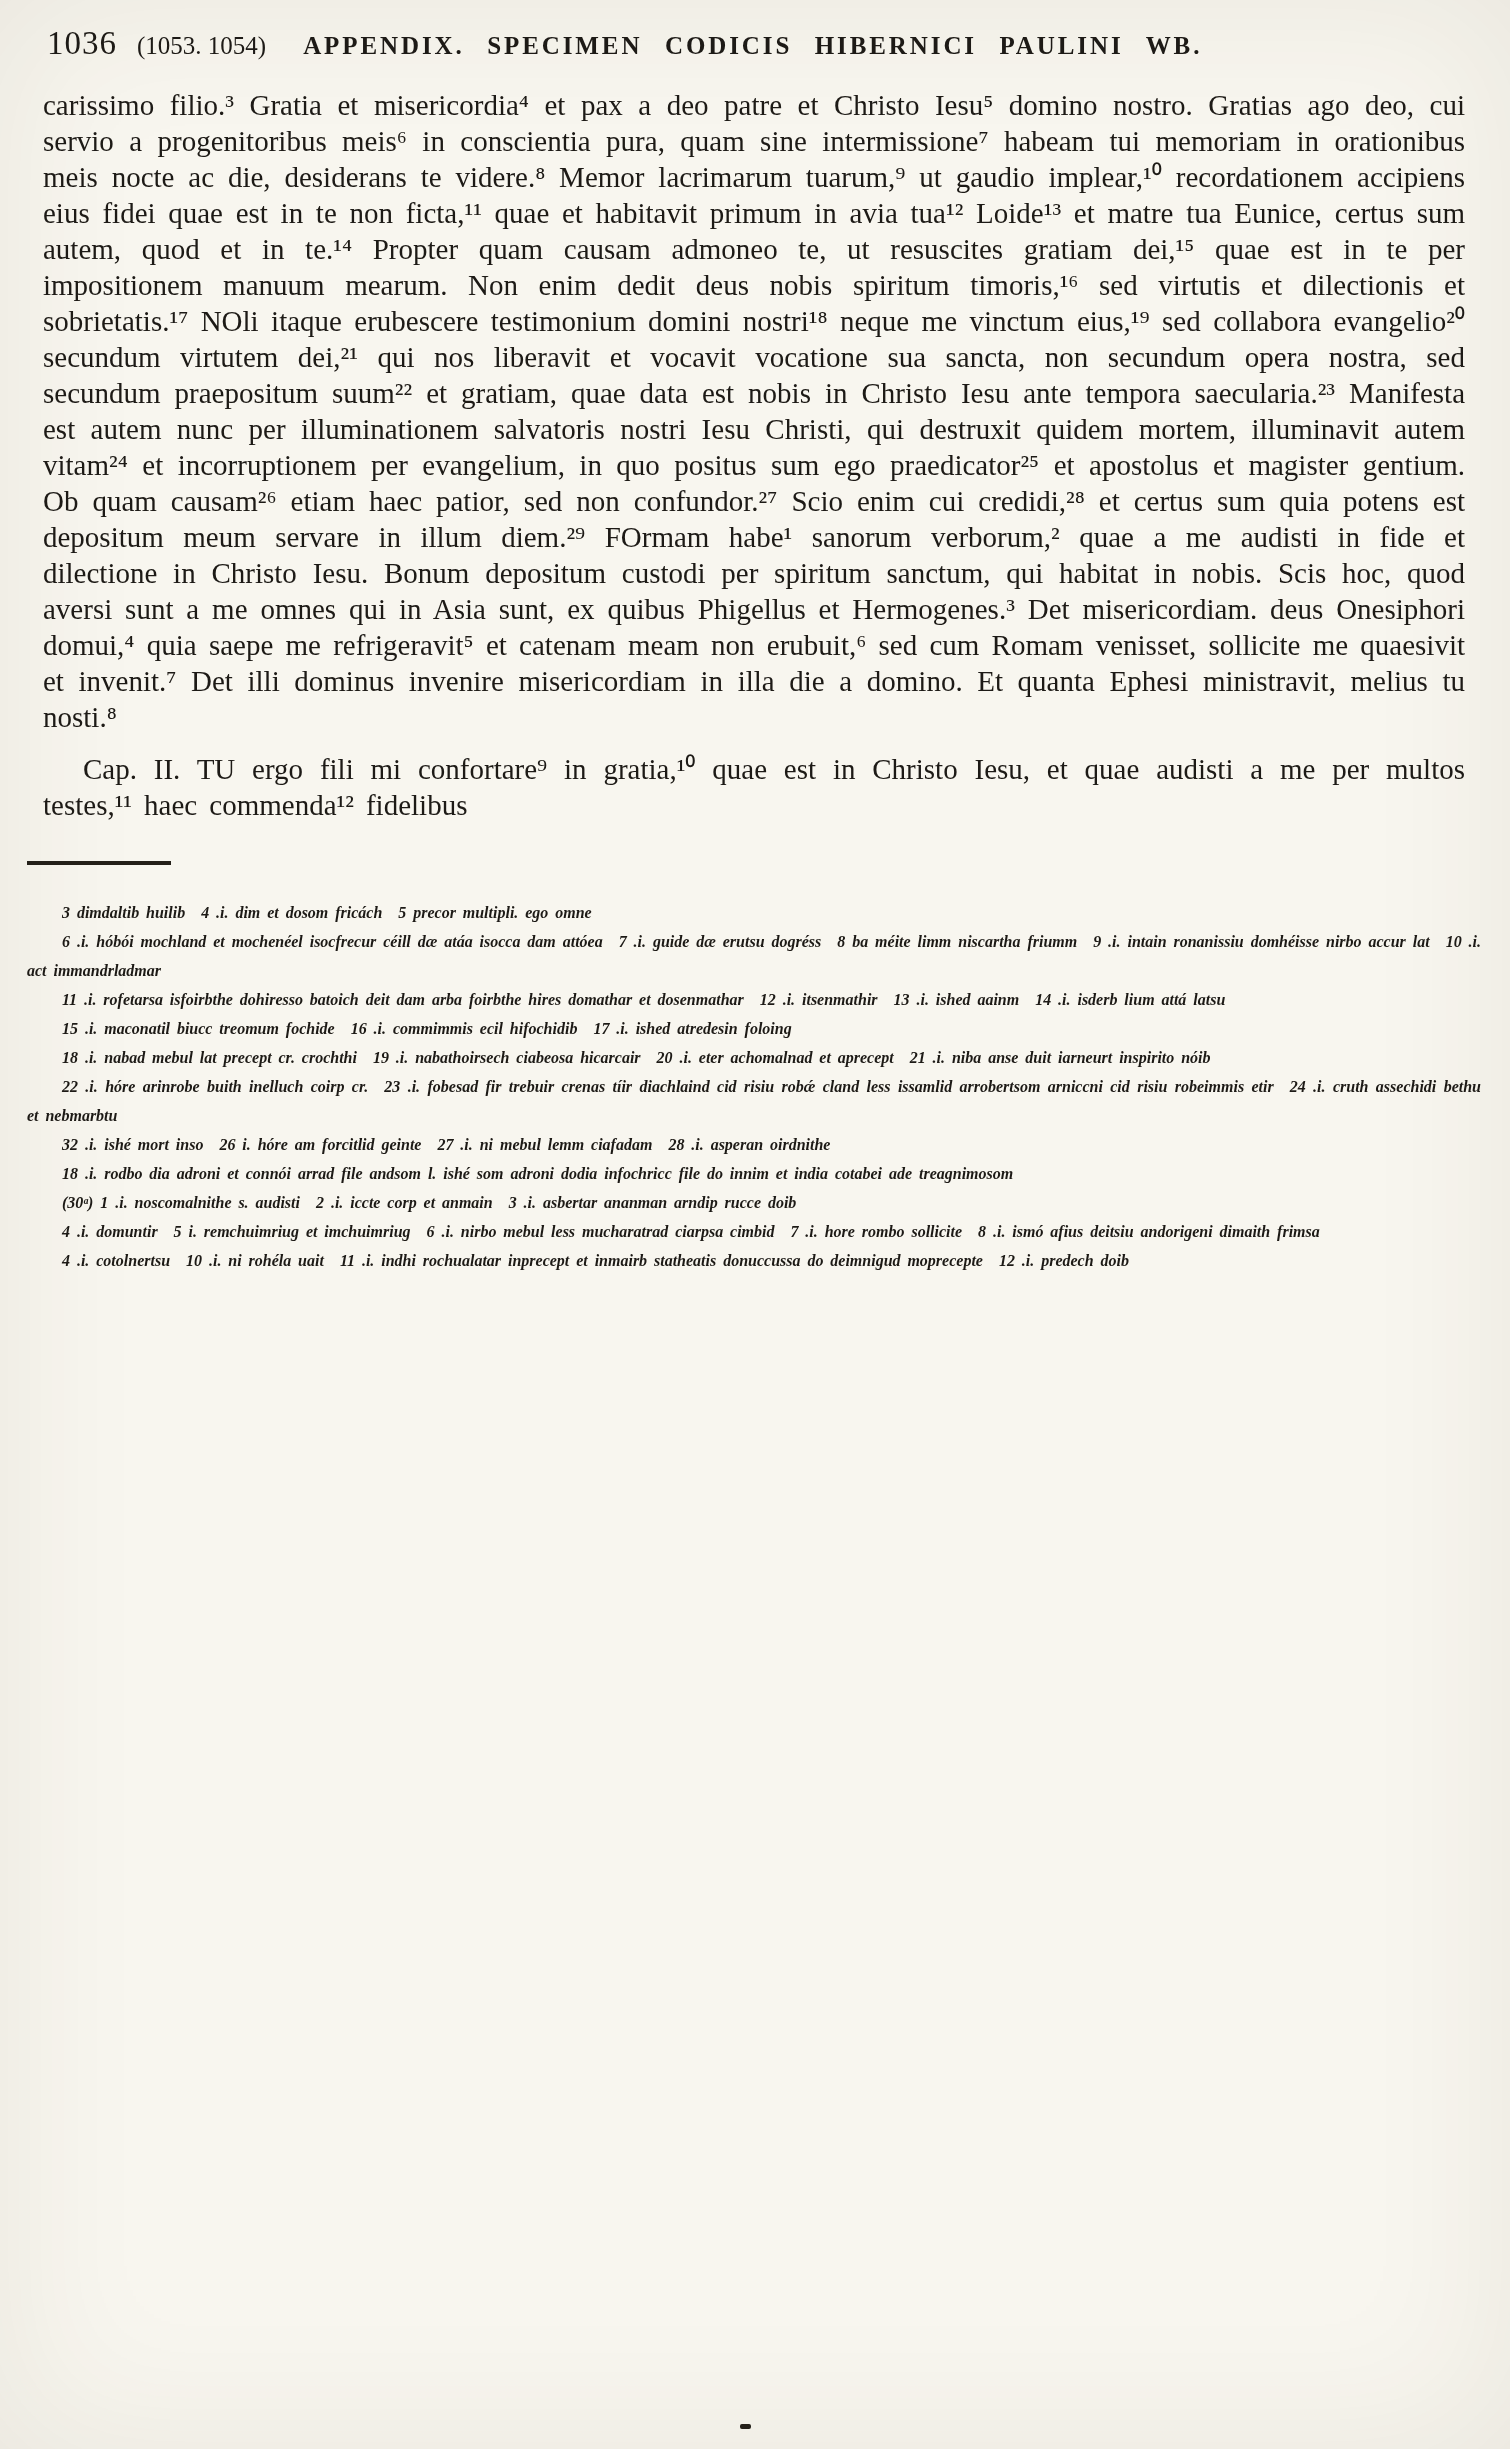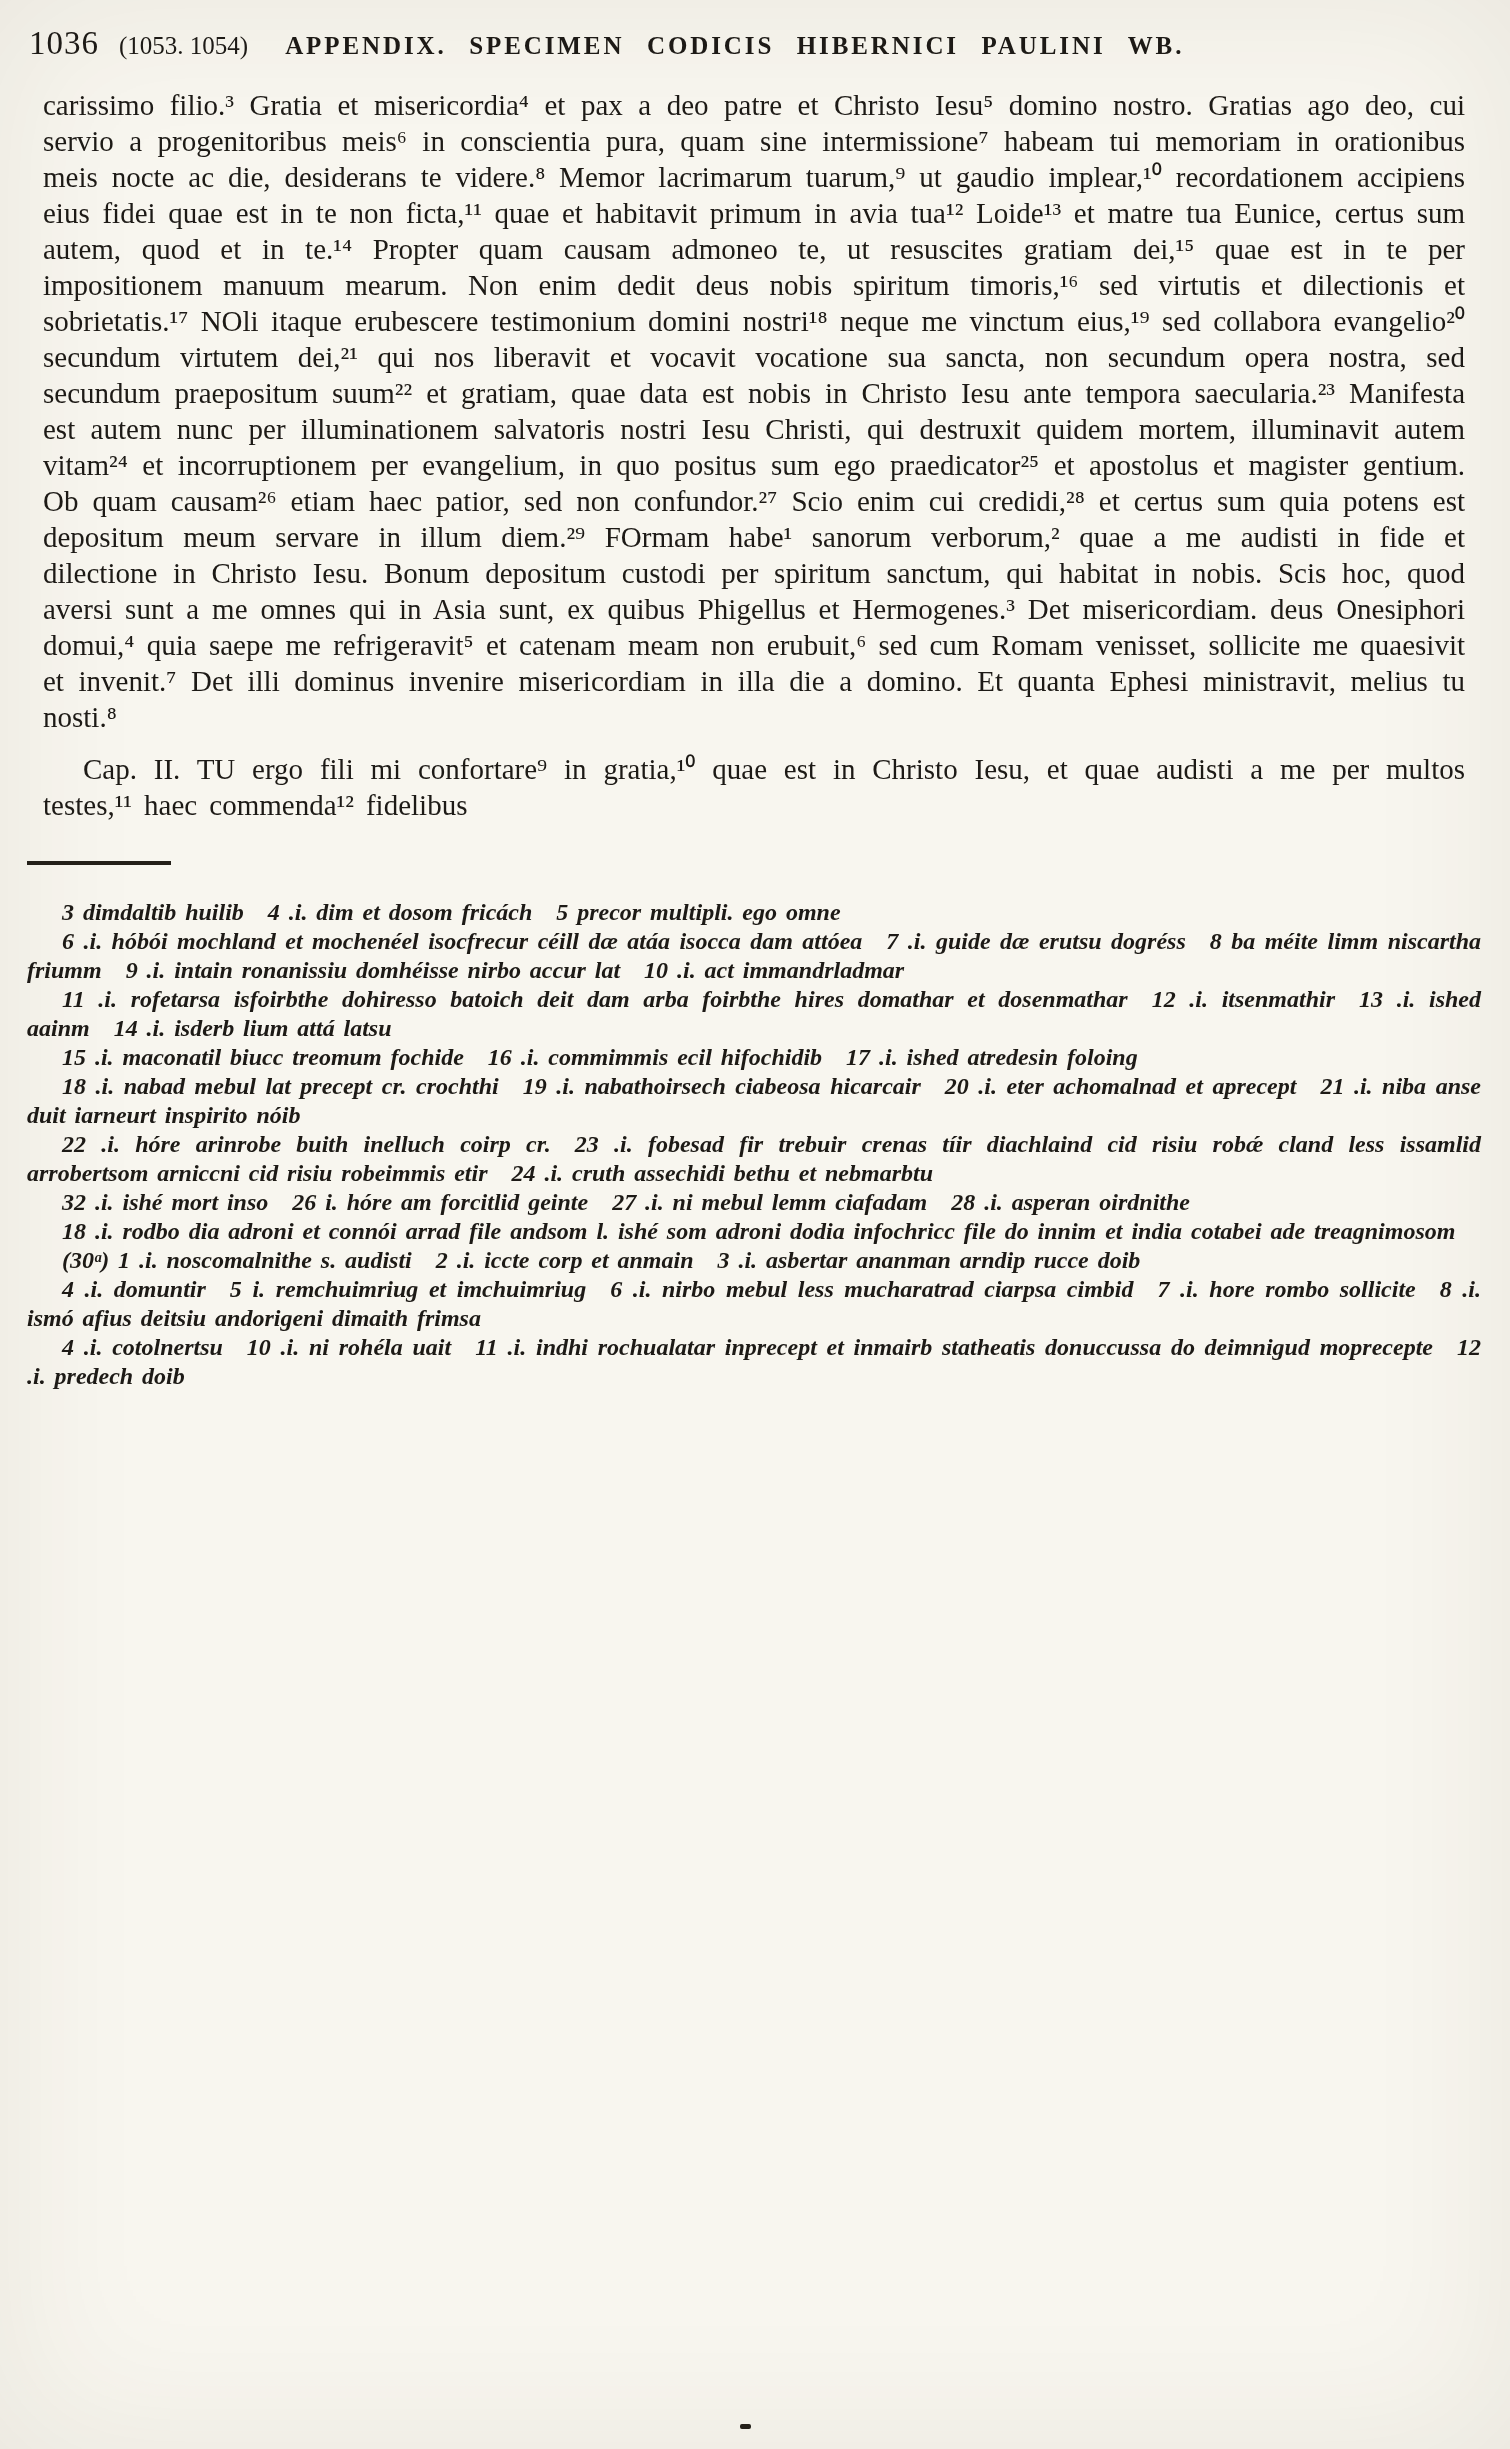--- a/index.html
+++ b/index.html
@@ -11,21 +11,21 @@
     background: #f8f6ef;
     color: #1d1a16;
     font-family: "Liberation Serif", serif;
     box-shadow: inset 0 0 154px rgba(60,50,30,0.08);
     overflow: hidden;
   }
   
   .header {
     display: flex;
     align-items: baseline;
-    padding: 25px 38px 0 29px;
+    padding: 25px 38px 0 47px;
     white-space: nowrap;
   }
   .pnum {
     font-size: 33px;
     letter-spacing: 1px;
   }
   .cref {
     font-size: 25px;
     margin-left: 20px;
   }
@@ -49,21 +49,21 @@
   
   .fn-rule {
     width: 144px;
     height: 3.8px;
     background: #242019;
     margin: 38px 0 33px 27px;
   }
   
   .footnotes {
     margin: 0 29px 0 27px;
-    font-size: 24px;
+    font-size: 16px;
     line-height: 29px;
     font-style: italic;
     font-weight: bold;
     text-align: justify;
     word-spacing: 2.9px;
   }
   .footnotes p {
     margin: 0;
     text-indent: 35px;
   }

